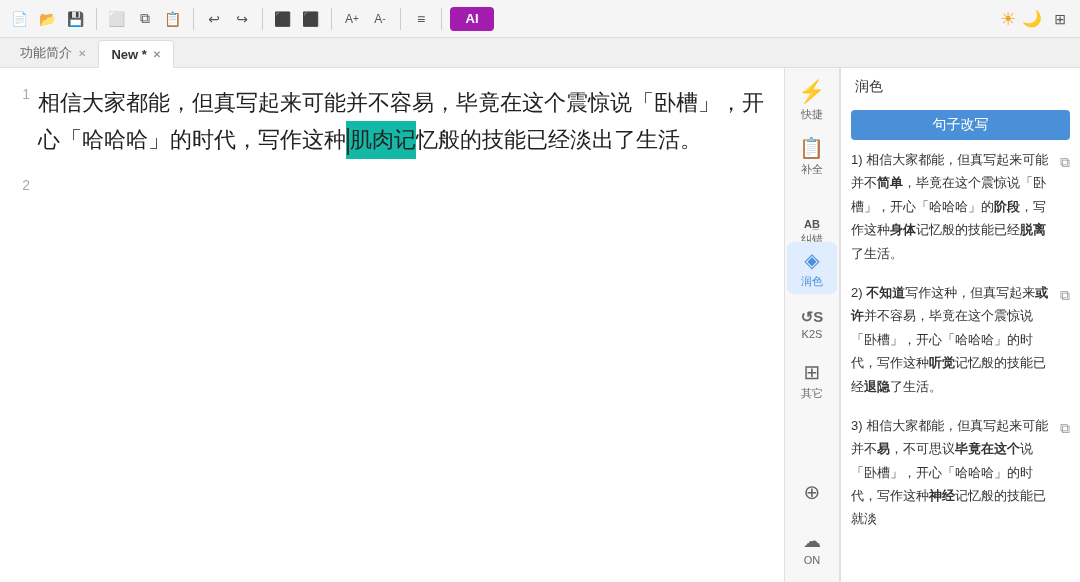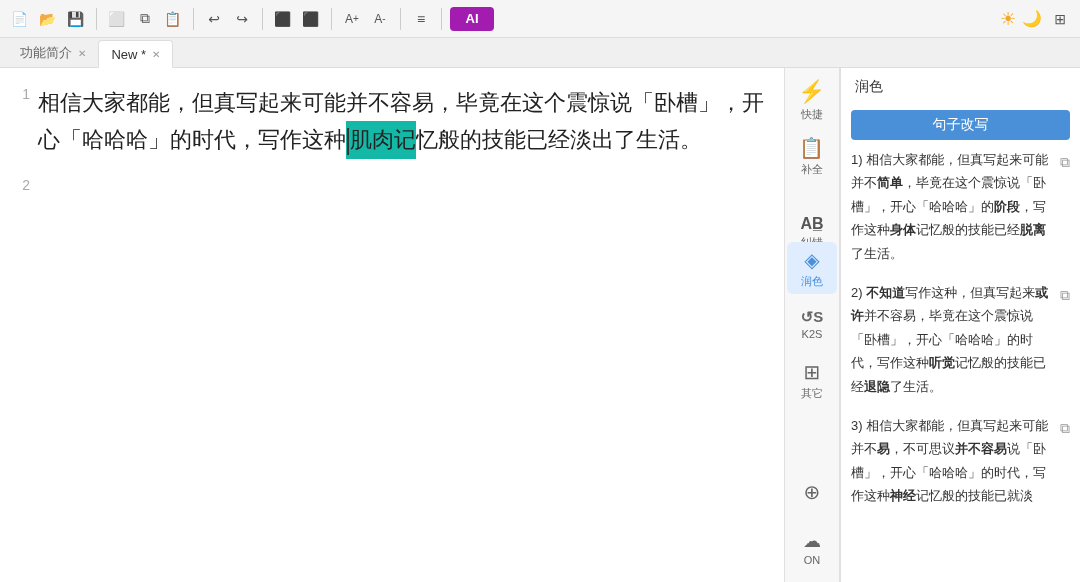--- a/index.html
+++ b/index.html
@@ -26,21 +26,21 @@
     .tabs-bar {
       display: flex; align-items: flex-end; background: #f0f0f0; border-bottom: 1px solid #ddd;
       padding: 0 8px; height: 30px;
     }
     .tab {
       display: flex; align-items: center; padding: 0 12px; height: 28px; border-radius: 4px 4px 0 0;
       font-size: 13px; cursor: pointer; gap: 6px; color: #666;
     }
     .tab.active {
       background: white; border: 1px solid #ddd; border-bottom: 1px solid white; color: #333;
-      margin-bottom: -1px; z-index: 1;
+      margin-bottom: -1px; z-index: 1; font-weight: bold;
     }
     .tab-close { font-size: 10px; color: #999; cursor: pointer; }
 
     
     .main-area {
       display: flex; flex: 1; overflow: hidden;
     }
 
     
     .doc-area {
@@ -174,21 +174,21 @@
   <div class="sidebar-icons">
     <div class="sidebar-btn">
       <div class="icon-area" style="color:#4a90d9; font-size:22px;">⚡</div>
       <div class="icon-label">快捷</div>
     </div>
     <div class="sidebar-btn">
       <div class="icon-area" style="font-size:20px;">📋</div>
       <div class="icon-label">补全</div>
     </div>
     <div class="sidebar-btn">
-      <div class="icon-area" style="font-size:16px; font-weight:bold; color:#555;margin-top:40px;">AB̲</div>
+      <div class="icon-area" style="font-size:11px; font-weight:bold; color:#555;margin-top:40px;">AB̲</div>
       <div class="icon-label">纠错</div>
     </div>
     <div class="sidebar-btn active">
       <div class="icon-area" style="font-size:20px; color:#4a90d9;">◈</div>
       <div class="icon-label" style="color:#4a90d9;">润色</div>
     </div>
     <div class="sidebar-btn">
       <div class="icon-area" style="font-size:15px; font-weight:bold;">↺S</div>
       <div class="icon-label">K2S</div>
     </div>
@@ -216,20 +216,20 @@
         <span style="color:#333;">1) </span><span>相信大家都能，但真写起来可能并不</span><strong>简单</strong><span>，毕竟在这个震惊说「卧槽」，开心「哈哈哈」的</span><strong>阶段</strong><span>，写作这种</span><strong>身体</strong><span>记忆般的技能已经</span><strong>脱离</strong><span>了生活。</span>
         <span class="copy-icon">⧉</span>
       </div>
 
       <div class="result-item">
         <span>2) </span><strong>不知道</strong><span>写作这种，但真写起来</span><strong>或许</strong><span>并不容易，毕竟在这个震惊说「卧槽」，开心「哈哈哈」的时代，写作这种</span><strong>听觉</strong><span>记忆般的技能已经</span><strong>退隐</strong><span>了生活。</span>
         <span class="copy-icon">⧉</span>
       </div>
 
       <div class="result-item">
-        <span>3) </span><span>相信大家都能，但真写起来可能并不</span><strong>易</strong><span>，不可思议</span><strong>并不容易</strong><span>说「卧槽」，开心「哈哈哈」的时代，写作这种</span><strong>神经</strong><span>记忆般的技能已就淡</span>
+        <span>3) </span><span>相信大家都能，但真写起来可能并不</span><strong>易</strong><span>，不可思议</span><strong>毕竟在这个</strong><span>说「卧槽」，开心「哈哈哈」的时代，写作这种</span><strong>神经</strong><span>记忆般的技能已就淡</span>
         <span class="copy-icon">⧉</span>
       </div>
 
     </div>
   </div>
 
 </div>
 
 </body></html>

